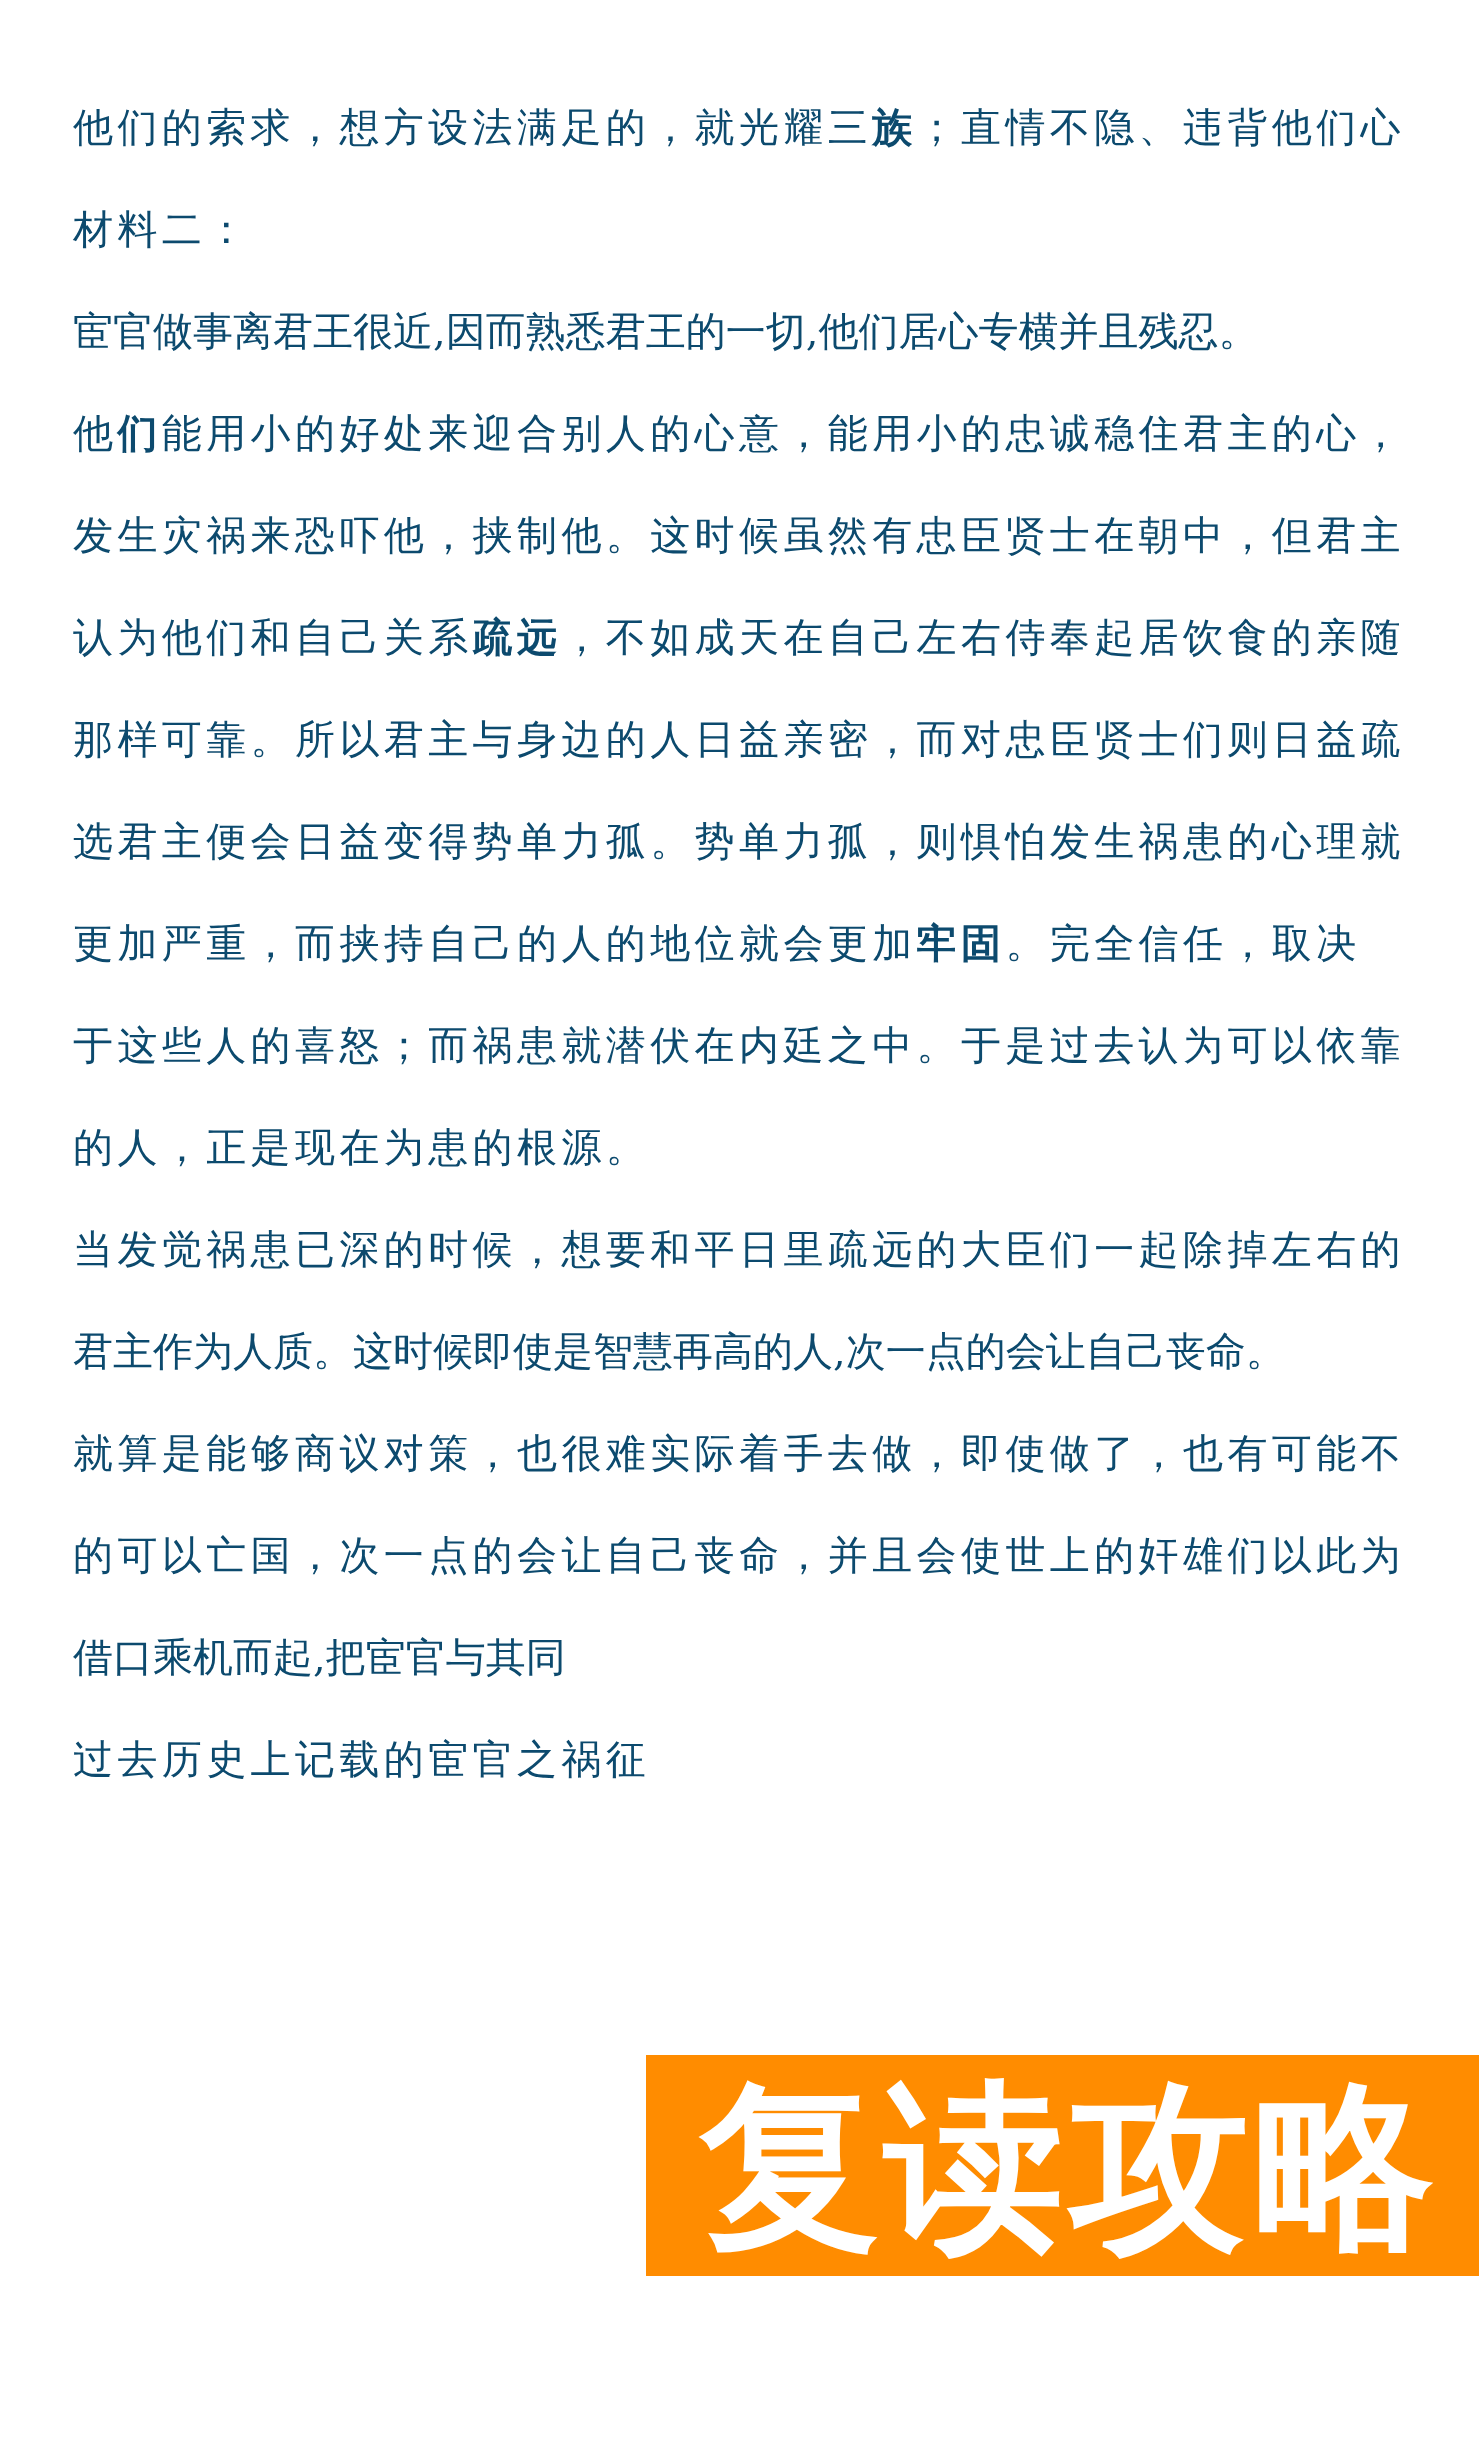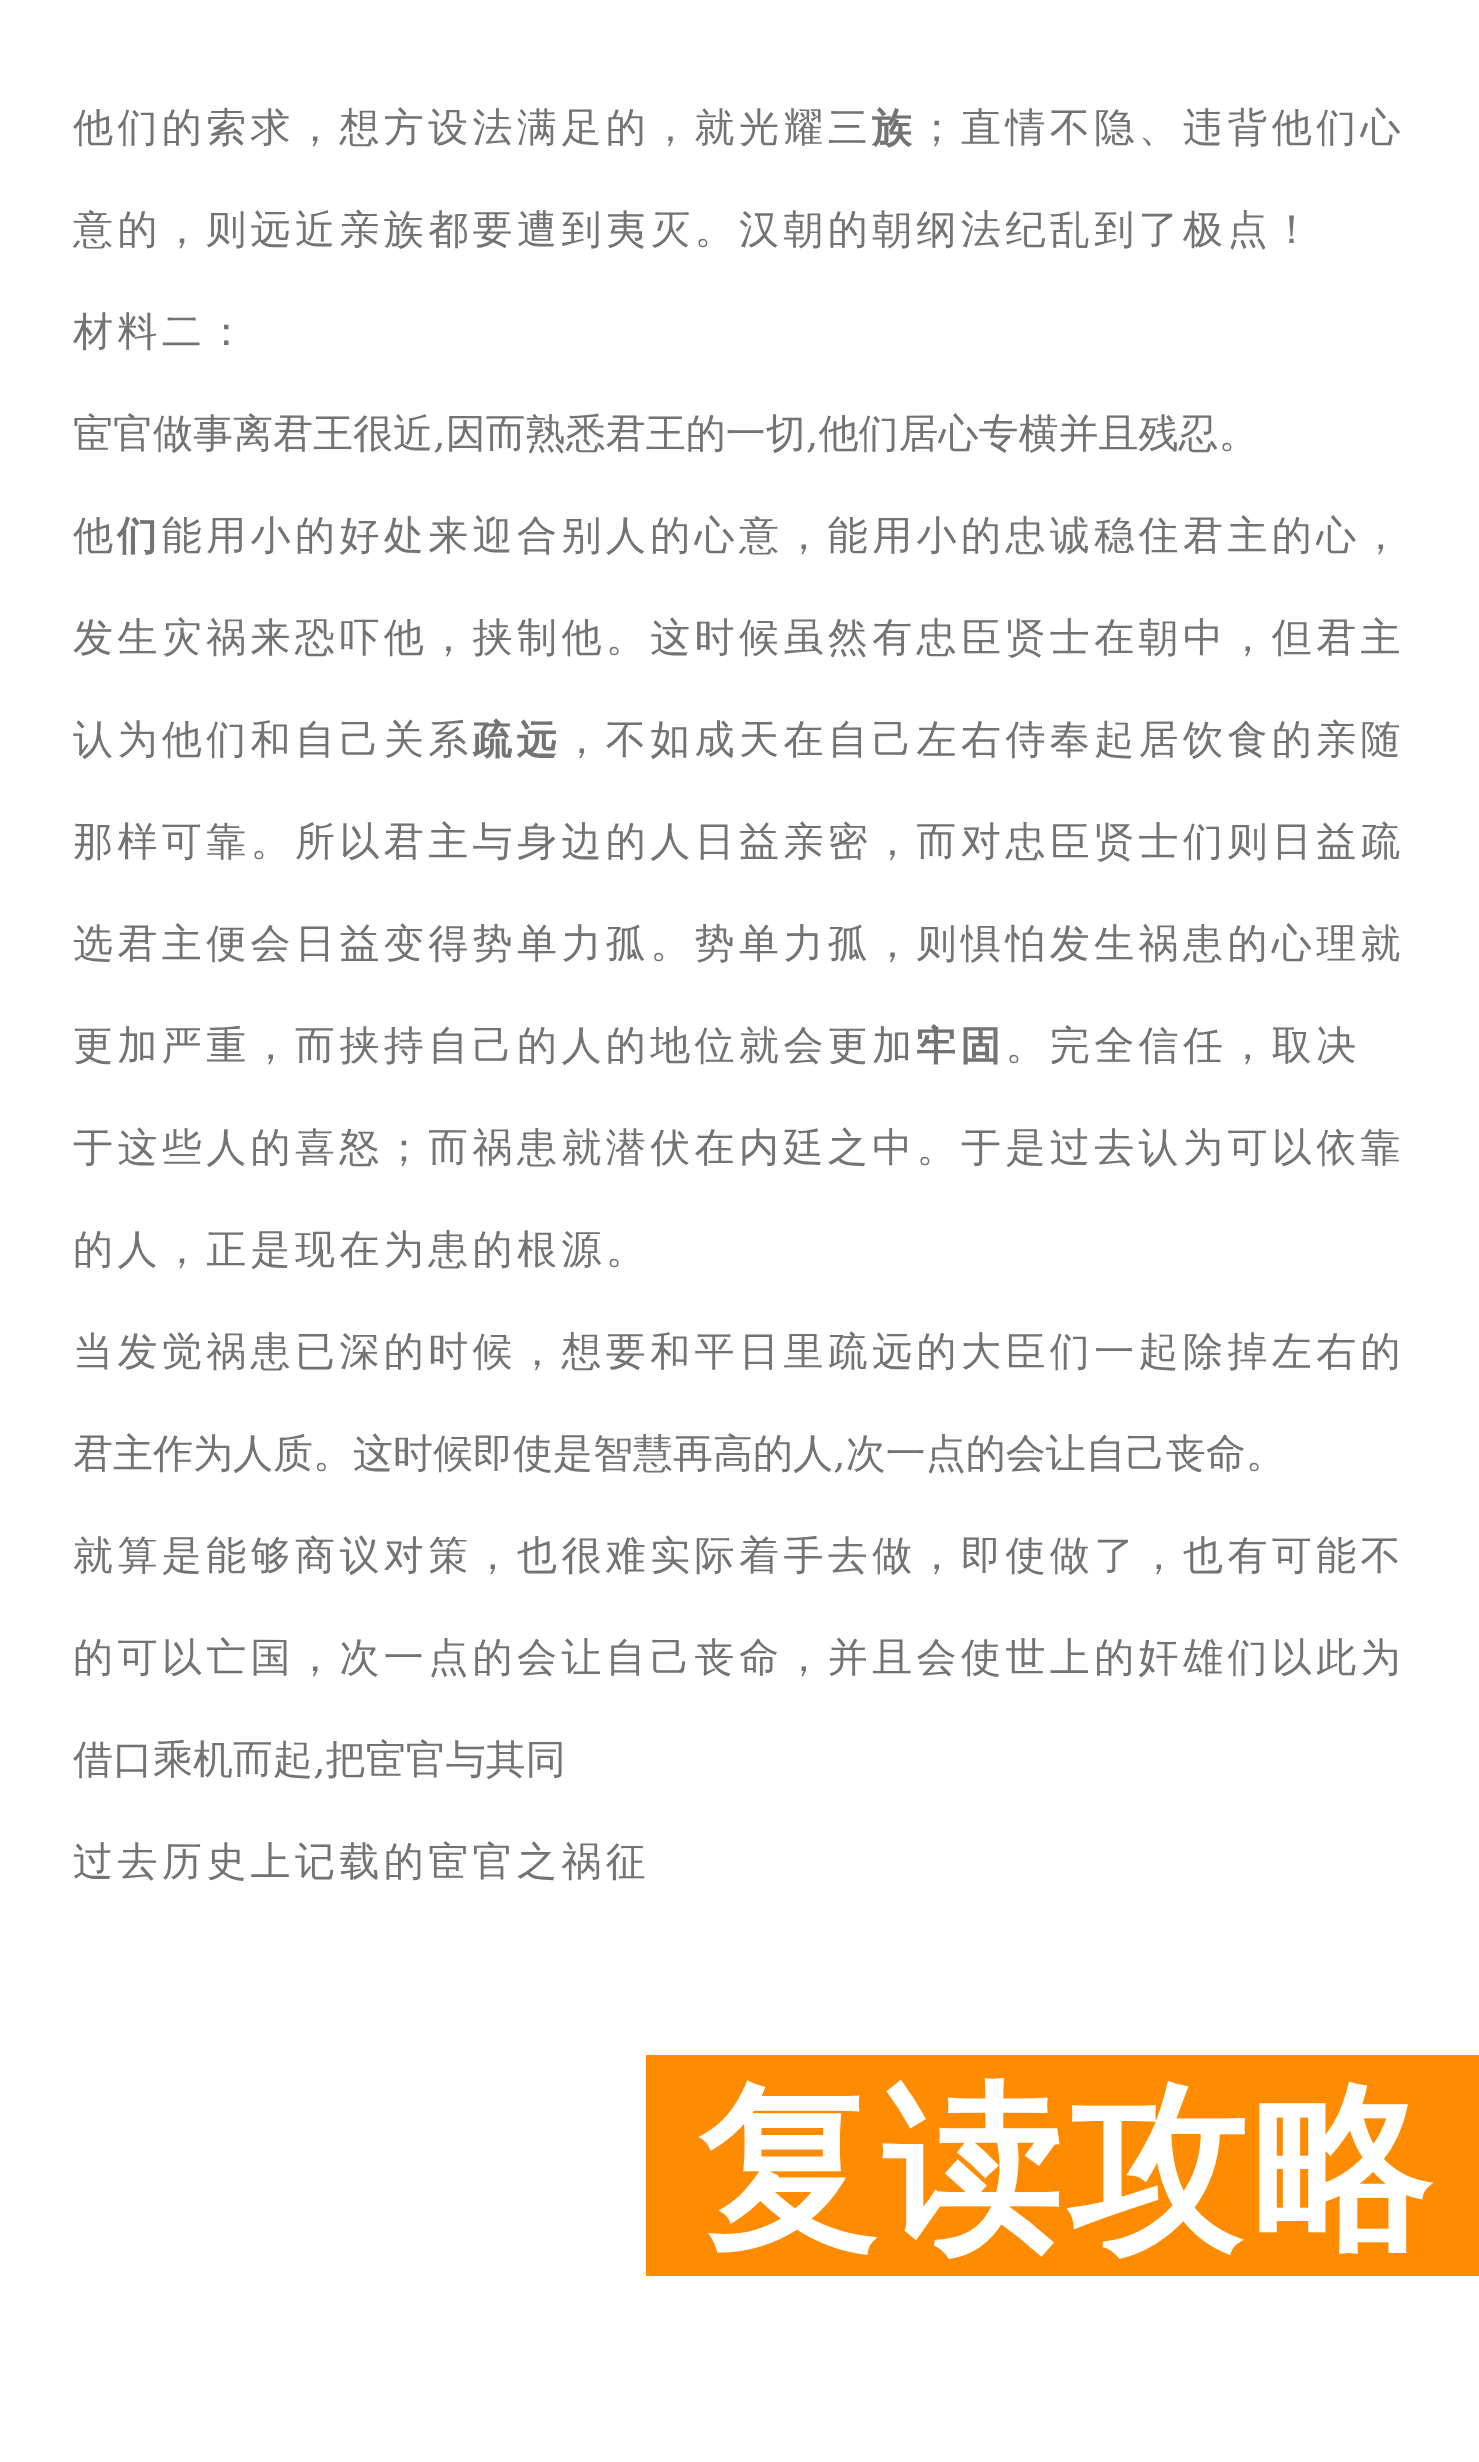--- a/index.html
+++ b/index.html
@@ -4,21 +4,21 @@
   <style>
     html, body { margin: 0; padding: 0; background: #ffffff; }
     body { width: 1479px; height: 2462px; position: relative; overflow: hidden; }
     .page { position: absolute; left: 0; top: 0; width: 1479px; height: 2462px; background: #ffffff; }
     .text-block { position: absolute; left: 73px; top: 93px; width: 1371px; }
     .line {
       height: 102px;
       font-family: "DejaVu Serif", "Liberation Serif", serif;
       font-size: 40px;
       line-height: 69px;
-      color: #737373;
+      color: #0c4a6e;
       white-space: nowrap;
       letter-spacing: 4.4px;
     }
     .line.tight { letter-spacing: 0px; }
     .b { font-family: "DejaVu Sans", sans-serif; font-weight: bold; }
     .watermark {
       position: absolute;
       left: 646px; top: 2055px;
       width: 847px; height: 221px;
       display: flex; align-items: center; justify-content: center;
@@ -31,21 +31,20 @@
       letter-spacing: 4.7px;
       margin-top: 3.2px;
     }
   </style>
 </head>
 <body>
 
 <div class="page">
   <div class="text-block" id="text-block">
       <div class="line"><span>他们的索求，想方设法满足的，就光耀三</span><span class="b">族</span><span>；直情不隐、违背他们心</span></div>
-      <div class="line"><span>意的，则远近亲族都要遭到夷灭。汉朝的朝纲法纪乱到了极点！</span></div>
       <div class="line"><span>材料二：</span></div>
       <div class="line tight"><span>宦官做事离君王很近,因而熟悉君王的一切,他们居心专横并且残忍。</span></div>
       <div class="line"><span>他</span><span class="b">们</span><span>能用小的好处来迎合别人的心意，能用小的忠诚稳住君主的心，</span></div>
       <div class="line"><span>发生灾祸来恐吓他，挟制他。这时候虽然有忠臣贤士在朝中，但君主</span></div>
       <div class="line"><span>认为他们和自己关系</span><span class="b">疏远</span><span>，不如成天在自己左右侍奉起居饮食的亲随</span></div>
       <div class="line"><span>那样可靠。所以君主与身边的人日益亲密，而对忠臣贤士们则日益疏</span></div>
       <div class="line"><span>选君主便会日益变得势单力孤。势单力孤，则惧怕发生祸患的心理就</span></div>
       <div class="line"><span>更加严重，而挟持自己的人的地位就会更加</span><span class="b">牢固</span><span>。完全信任，取决</span></div>
       <div class="line"><span>于这些人的喜怒；而祸患就潜伏在内廷之中。于是过去认为可以依靠</span></div>
       <div class="line"><span>的人，正是现在为患的根源。</span></div>

